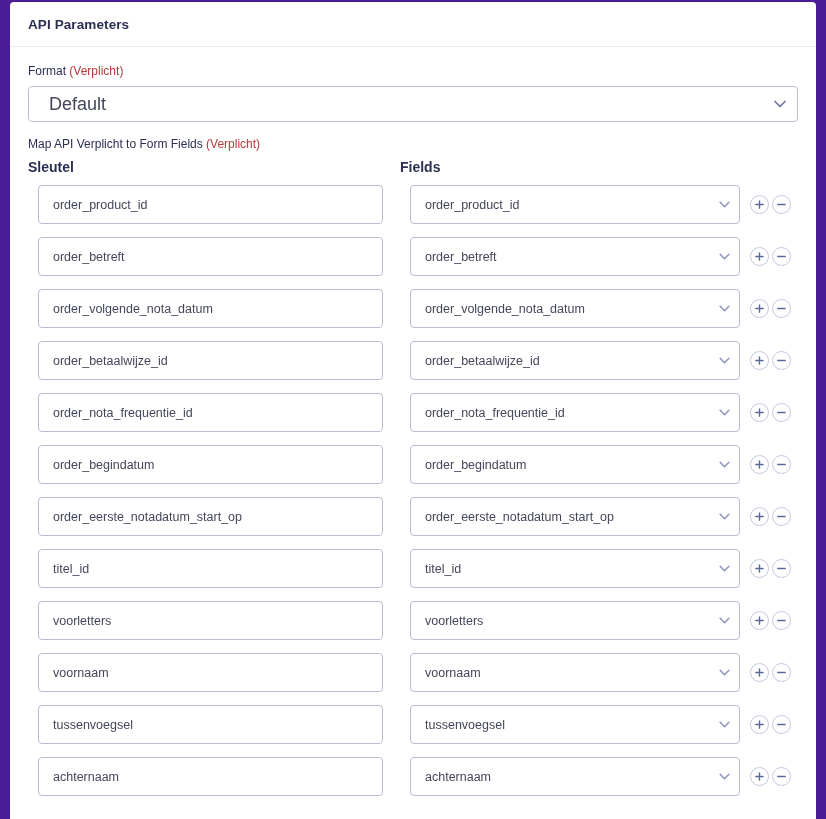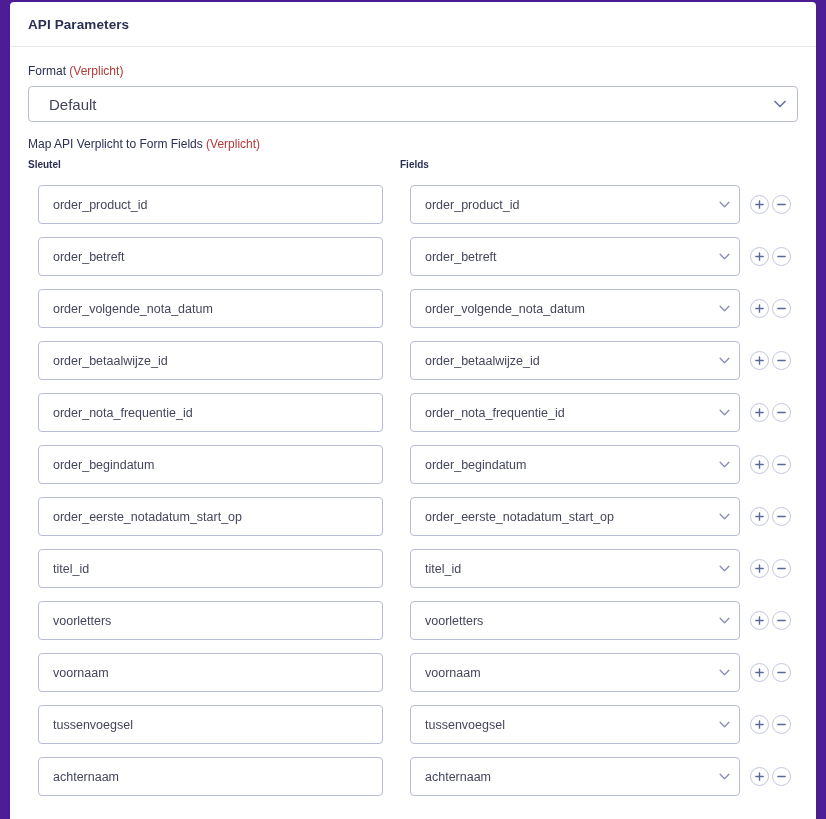--- a/index.html
+++ b/index.html
@@ -74,21 +74,21 @@
     margin-bottom: 14px;
   }
   .select-box {
     width: 100%;
     height: 36px;
     box-sizing: border-box;
     border: 1px solid #b9bcd6;
     border-radius: 4px;
     background: #ffffff;
     padding: 0 30px 0 20px;
-    font-size: 15px;
+    font-size: 18px;
     color: #44475b;
     display: flex;
     align-items: center;
     font-family: "Liberation Sans", sans-serif;
   }
   .chev {
     position: absolute;
     right: 12px;
     top: 0;
     height: 36px;
@@ -100,21 +100,21 @@
 
   
   .col-heads {
     position: relative;
     height: 22px;
     margin-top: 6px;
   }
   .col-head {
     position: absolute;
     top: 0;
-    font-size: 10px;
+    font-size: 14px;
     font-weight: bold;
     color: #2b2f54;
   }
   .col-head.key  { left: 0px; }
   .col-head.val  { left: 372px; }
 
   
   .rows {
     position: relative;
     margin-top: 4px;

